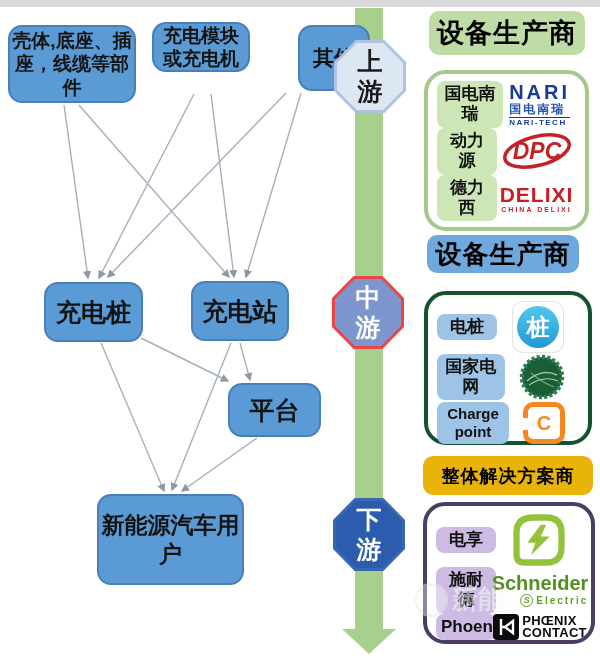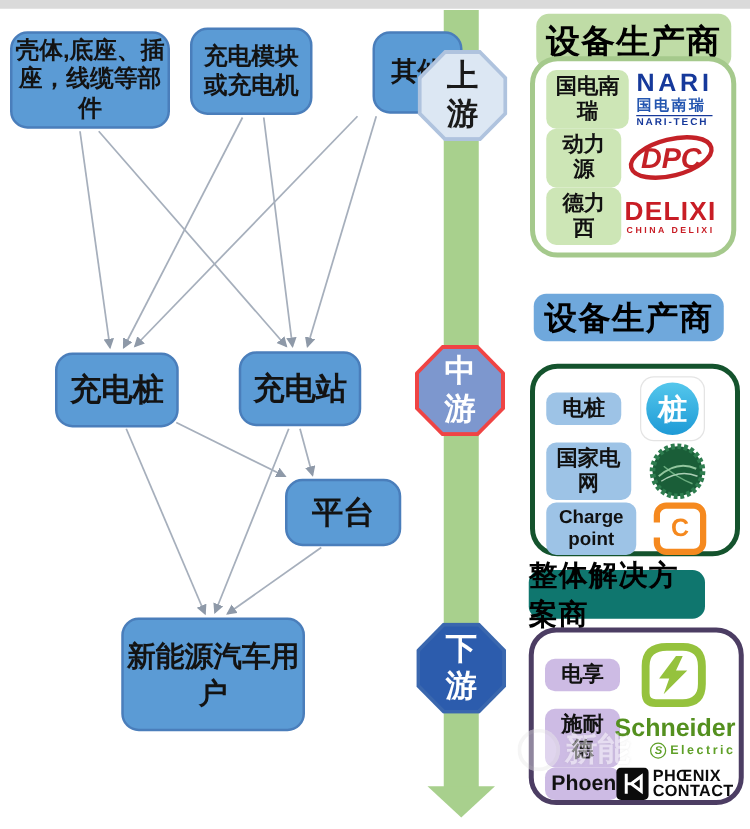--- a/index.html
+++ b/index.html
@@ -10,21 +10,21 @@
   #top-strip { position:absolute; left:0; top:0; width:600px; height:7px; background:#dadada; z-index:0; }
 
   
   #connector-svg { position:absolute; left:0; top:0; width:600px; height:663px; z-index:1; pointer-events:none; }
 
   
   .fnode { position:absolute; z-index:2; background:#5B9BD5; border:2px solid #4A7EBB; border-radius:14px;
            color:#131313; font-weight:800; display:flex; align-items:center; justify-content:center;
            text-align:center; line-height:1.22; }
   #node-parts   { left:8px;   top:25px;  width:128px; height:78px; font-size:19px; }
-  #node-module  { left:152px; top:22px;  width:98px;  height:70px; font-size:19px; }
+  #node-module  { left:152px; top:22px;  width:98px;  height:50px; font-size:19px; }
   #node-other   { left:264px; top:25px;  width:72px;  height:66px; font-size:21px;margin-left:34px; }
   #node-pile    { left:44px;  top:282px; width:99px;  height:60px; font-size:25px; }
   #node-station { left:191px; top:281px; width:98px;  height:60px; font-size:25px; }
   #node-platform{ left:228px; top:383px; width:93px;  height:54px; font-size:25px; }
   #node-users   { left:97px;  top:494px; width:147px; height:91px; font-size:23px; }
 
   
   #axis-bar { position:absolute; left:355px; top:8px; width:28px; height:622px; background:#A8D08D; z-index:1; }
   #axis-head { position:absolute; left:342px; top:629px; width:0; height:0; z-index:1;
                border-left:27px solid transparent; border-right:27px solid transparent; border-top:25px solid #A8D08D; }
@@ -38,25 +38,25 @@
   #badge-midstream  { left:332px; top:276px; width:72px; height:73px; background:#ef4444; }
   #badge-midstream .badge-inner { background:#7D97CE; color:#fff; }
   #badge-downstream { left:333px; top:498px; width:72px; height:73px; background:#3A67AE; }
   #badge-downstream .badge-inner { background:#2C5CAD; color:#fff; }
 
   
   .sec-header { position:absolute; z-index:2; border-radius:10px; display:flex; align-items:center; justify-content:center;
                 font-weight:800; color:#000; letter-spacing:1px; }
   #header-sec0 { left:429px; top:11px;  width:156px; height:44px; background:#BFDCA6; font-size:27px; }
   #header-sec1 { left:427px; top:235px; width:152px; height:38px; background:#6FA8DC; font-size:26px; }
-  #header-sec2 { left:423px; top:456px; width:141px; height:39px; background:#0f766e; font-size:23px; }
+  #header-sec2 { left:423px; top:456px; width:170px; height:39px; background:#eab308; font-size:18px; }
 
   .card { position:absolute; z-index:2; background:#fff; border-radius:22px; display:flex; flex-direction:column;
           justify-content:space-around; padding:7px 9px; }
-  #card-sec0 { left:424px; top:45px;  width:165px; height:161px; border:4px solid #A5C98C; }
+  #card-sec0 { left:424px; top:70px;  width:165px; height:161px; border:4px solid #A5C98C; }
   #card-sec1 { left:424px; top:291px; width:168px; height:154px; border:4px solid #14532d; }
   #card-sec2 { left:423px; top:502px; width:172px; height:142px; border:4px solid #4C3D63; }
 
   .row { display:flex; align-items:center; justify-content:space-between; }
   .chip { min-width:60px; max-width:72px; padding:3px 5px; border-radius:8px; font-weight:800; text-align:center;
           font-size:17px; line-height:1.2; color:#111; }
   .chip-green  { background:#CDE6B6; }
   .chip-blue   { background:#9DC3E6; }
   .chip-purple { background:#CDBBE4; }
   .logo-cell { width:88px; display:flex; align-items:center; justify-content:center; }

